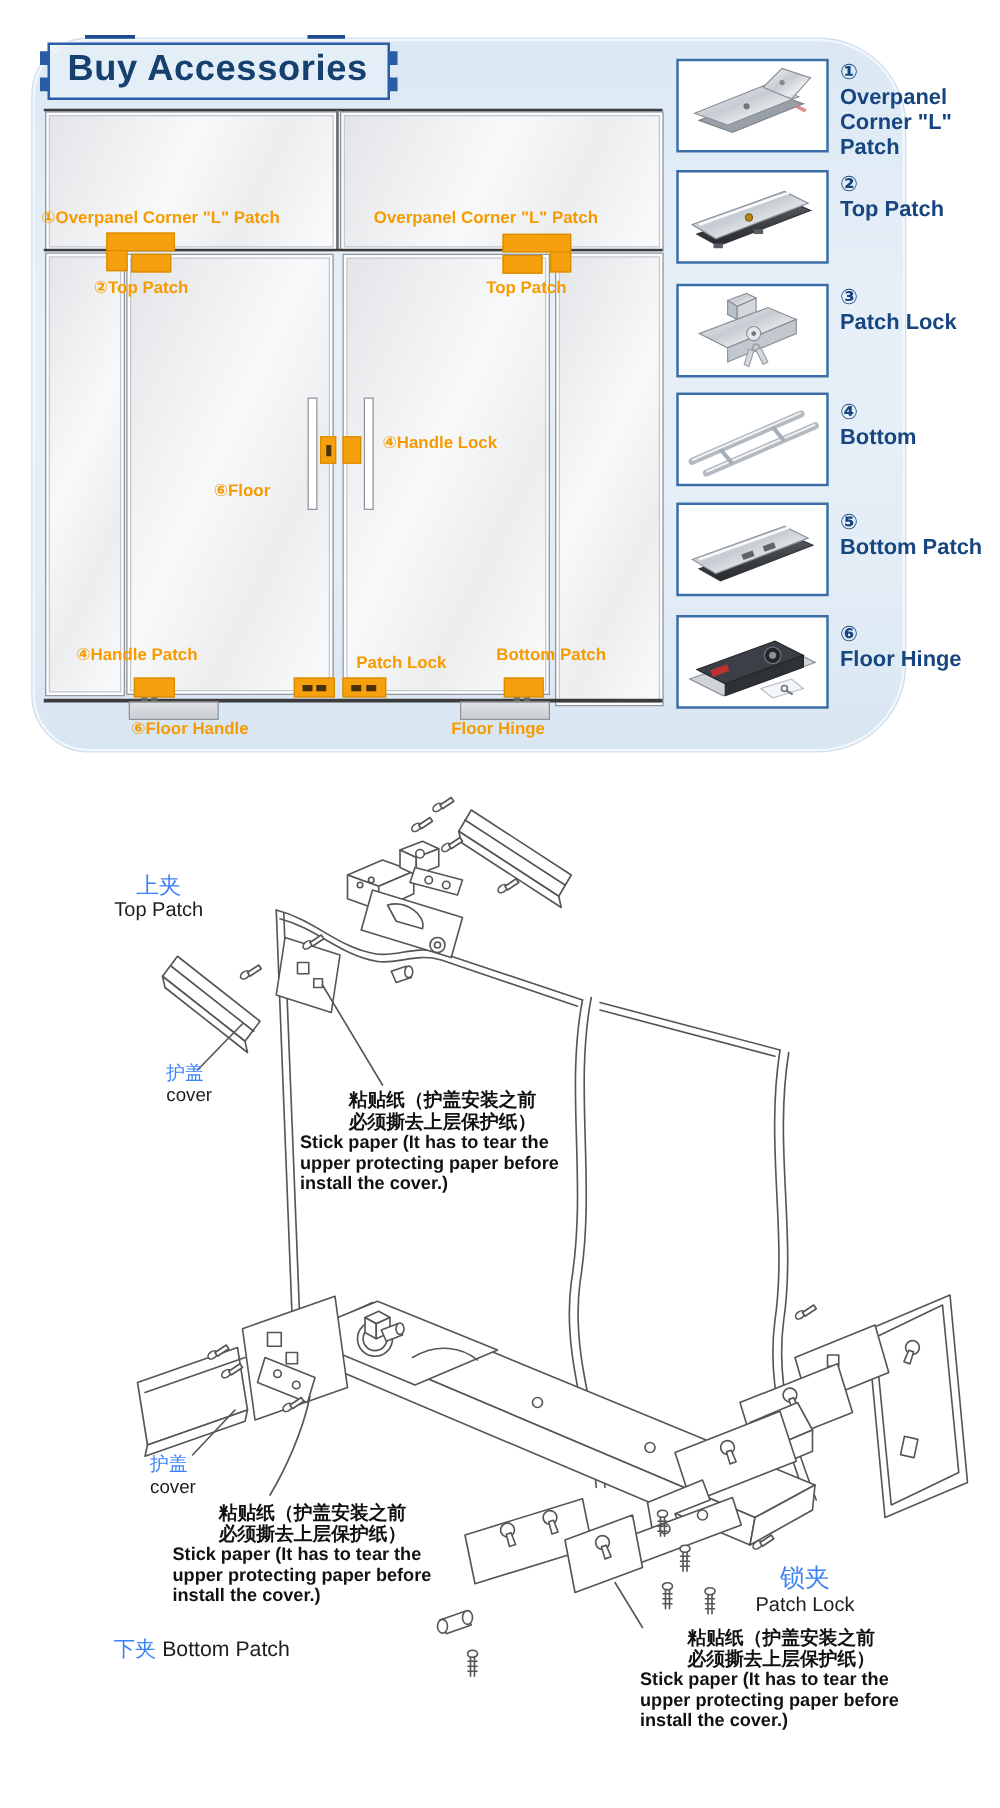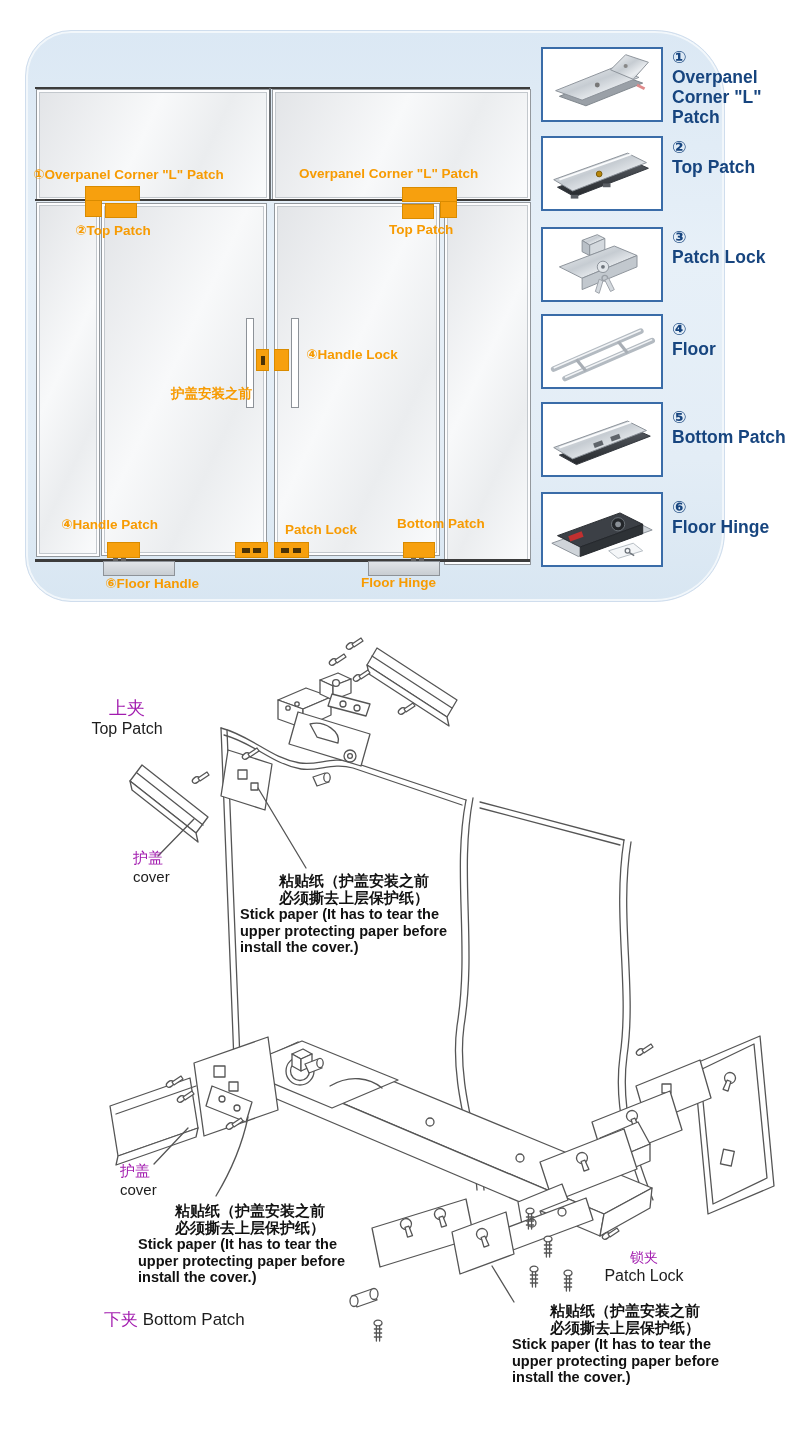--- a/index.html
+++ b/index.html
@@ -28,21 +28,21 @@
   .slot{position:absolute;background:#4a3206;}
   .olabel{color:#f79b02;font-weight:bold;font-size:13.5px;white-space:nowrap;}
 
   
   .prodBox{width:122px;height:75px;background:#fff;border:2px solid #3a6ca8;box-sizing:border-box;
     display:flex;align-items:center;justify-content:center;}
   .prodLbl{width:122px;color:#17457f;font-weight:bold;font-size:17.5px;line-height:1.14;}
   .prodNum{display:block;font-size:17px;margin-bottom:1px;}
 
   
-  .cjk{color:#a21caf;}
+  .cjk{color:#3b82f6;}
   .lineart-label{font-size:16px;color:#1c1c1c;}
   .stick{font-weight:bold;color:#111;font-size:14.5px;line-height:1.14;}
   .stick .cn{text-align:center;font-size:15px;}
   .stick .en{text-align:left;}
 </style>
 </head>
 <body>
 
 <svg width="0" height="0" style="position:absolute" aria-hidden="true">
   <defs>
@@ -56,20 +56,29 @@
       <stop offset="0" stop-color="#565b61"></stop>
         <stop offset="1" stop-color="#26292d"></stop>
     </linearGradient>
   </defs>
 </svg>
 
 <div id="page">
 
   <div id="bluePanel" class="abs"></div>
 
+  <div id="titleBox" class="abs">
+    <span>Buy Accessories</span>
+    <span class="hdl" style="left:-8px;top:5px"></span>
+    <span class="hdl" style="left:-8px;bottom:5px"></span>
+    <span class="hdl" style="right:-8px;top:5px"></span>
+    <span class="hdl" style="right:-8px;bottom:5px"></span>
+    <span class="tickbar" style="top:-8px;left:28px;width:40px"></span>
+    <span class="tickbar" style="top:-8px;right:34px;width:30px"></span>
+  </div>
 
   <div class="abs" style="left:0;top:0;width:540px;height:605px">
     <div class="abs glass" style="left:36px;top:89px;width:232px;height:110px"></div>
     <div class="abs glass" style="left:272px;top:89px;width:257px;height:110px"></div>
     <div class="abs darkline" style="left:35px;top:87px;width:495px;height:2px"></div>
     <div class="abs" style="left:269px;top:88px;width:2px;height:112px;background:#6a6e72"></div>
     <div class="abs darkline" style="left:35px;top:199px;width:495px;height:2px"></div>
 
     <div class="abs glass" style="left:36px;top:202px;width:62px;height:353px"></div>
     <div class="abs glass" style="left:101px;top:203px;width:164px;height:351px"></div>
@@ -106,21 +115,21 @@
     <div class="abs" style="left:411px;top:558px;width:5px;height:4px;background:#666"></div>
     <div class="abs" style="left:419px;top:558px;width:5px;height:4px;background:#666"></div>
     <div class="abs graypad" style="left:103px;top:561px;width:72px;height:15px"></div>
     <div class="abs graypad" style="left:368px;top:561px;width:72px;height:15px"></div>
 
     <div class="abs olabel" style="left:33px;top:166px">①Overpanel Corner "L" Patch</div>
     <div class="abs olabel" style="left:299px;top:166px">Overpanel Corner "L" Patch</div>
     <div class="abs olabel" style="left:75px;top:222px">②Top Patch</div>
     <div class="abs olabel" style="left:389px;top:222px">Top Patch</div>
     <div class="abs olabel" style="left:306px;top:346px">④Handle Lock</div>
-    <div class="abs olabel" style="left:171px;top:385px">护盖安装之前</div>
+    <div class="abs olabel" style="left:171px;top:385px">⑥Floor</div>
     <div class="abs olabel" style="left:61px;top:516px">④Handle Patch</div>
     <div class="abs olabel" style="left:285px;top:522px">Patch Lock</div>
     <div class="abs olabel" style="left:397px;top:516px">Bottom Patch</div>
     <div class="abs olabel" style="left:105px;top:575px">⑥Floor Handle</div>
     <div class="abs olabel" style="left:361px;top:575px">Floor Hinge</div>
   </div>
 
   <div class="abs" style="left:0;top:0">
 
     <div class="abs prodBox" style="left:541px;top:47px">
@@ -177,21 +186,21 @@
         <line x1="10" y1="56" x2="102" y2="16" stroke="#b3bac1" stroke-width="6" stroke-linecap="round"></line>
         <line x1="10" y1="55" x2="102" y2="15" stroke="#f2f4f6" stroke-width="1.6"></line>
         <line x1="22" y1="66" x2="114" y2="26" stroke="#b3bac1" stroke-width="6" stroke-linecap="round"></line>
         <line x1="22" y1="65" x2="114" y2="25" stroke="#f2f4f6" stroke-width="1.6"></line>
         <line x1="34" y1="46" x2="44" y2="58" stroke="#a8aeb5" stroke-width="3.4"></line>
         <line x1="78" y1="27" x2="88" y2="39" stroke="#a8aeb5" stroke-width="3.4"></line>
       </svg>
     </div>
     <div class="abs prodLbl" style="left:672px;top:320px">
       <span class="prodNum">④</span>
-      <span>Floor</span>
+      <span>Bottom</span>
     </div>
 
     <div class="abs prodBox" style="left:541px;top:402px">
       <svg width="118" height="71" viewBox="0 0 122 75">
         <polygon points="16,54 94,26 112,34 34,64" fill="url(#gDark)" stroke="#30343a"></polygon>
         <polygon points="10,46 88,18 108,28 30,58" fill="url(#gSilver)" stroke="#8a9097"></polygon>
         <line x1="16" y1="46" x2="92" y2="19" stroke="#fafbfc" stroke-width="2"></line>
         <rect x="52" y="40" width="10" height="5" transform="rotate(-20 57 42)" fill="#5f646a"></rect>
         <rect x="70" y="33" width="10" height="5" transform="rotate(-20 75 35)" fill="#5f646a"></rect>
       </svg>
@@ -381,27 +390,27 @@
   </div>
 
   <div class="abs stick" style="left:138px;top:1202px;width:224px">
     <div class="cn">粘贴纸（护盖安装之前</div>
     <div class="cn">必须撕去上层保护纸）</div>
     <div class="en">Stick paper (It has to tear the</div>
     <div class="en">upper protecting paper before</div>
     <div class="en">install the cover.)</div>
   </div>
 
-  <div class="abs" style="left:104px;top:1308px;font-size:17px">
+  <div class="abs" style="left:91px;top:1308px;font-size:17px">
     <span class="cjk">下夹</span>
     <span class="lineart-label" style="font-size:17px">Bottom Patch</span>
   </div>
 
   <div class="abs" style="left:596px;top:1249px;width:96px;text-align:center">
-    <div class="cjk" style="font-size:14px">锁夹</div>
+    <div class="cjk" style="font-size:20px">锁夹</div>
     <div class="lineart-label">Patch Lock</div>
   </div>
 
   <div class="abs stick" style="left:512px;top:1302px;width:226px">
     <div class="cn">粘贴纸（护盖安装之前</div>
     <div class="cn">必须撕去上层保护纸）</div>
     <div class="en">Stick paper (It has to tear the</div>
     <div class="en">upper protecting paper before</div>
     <div class="en">install the cover.)</div>
   </div>

